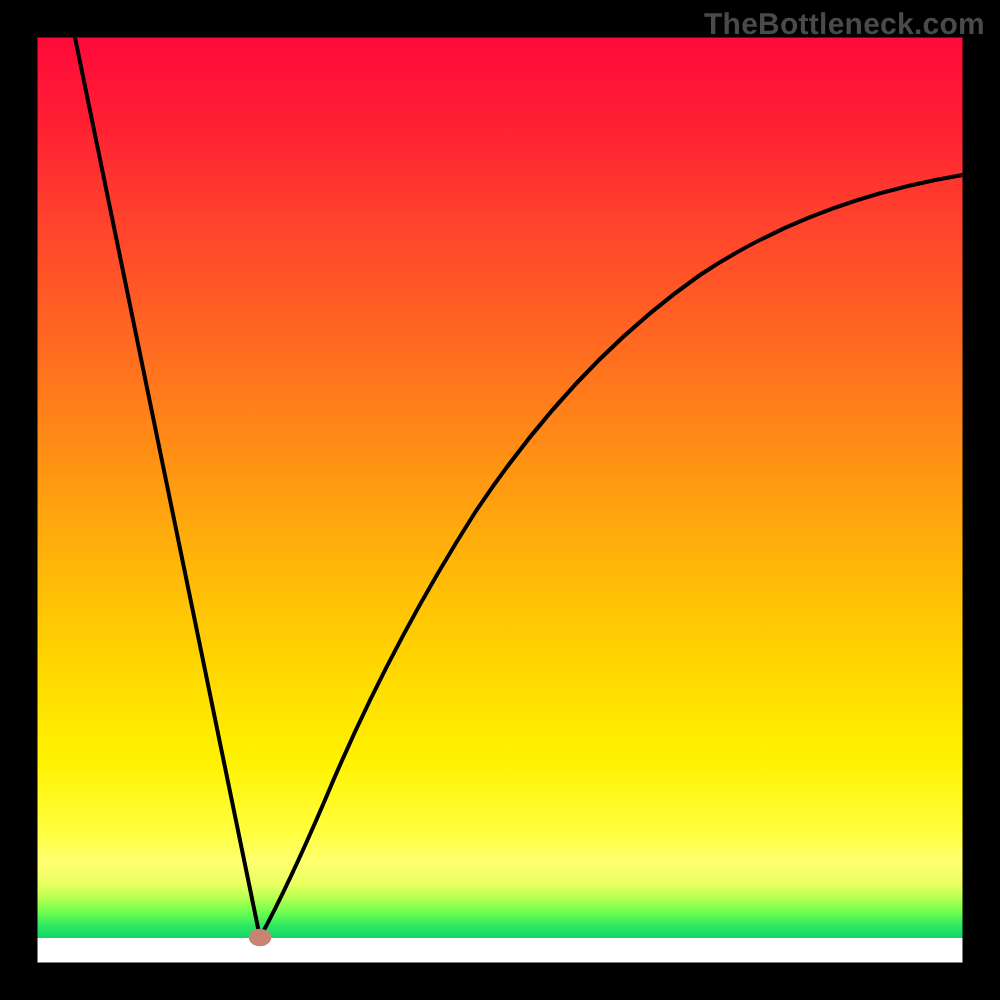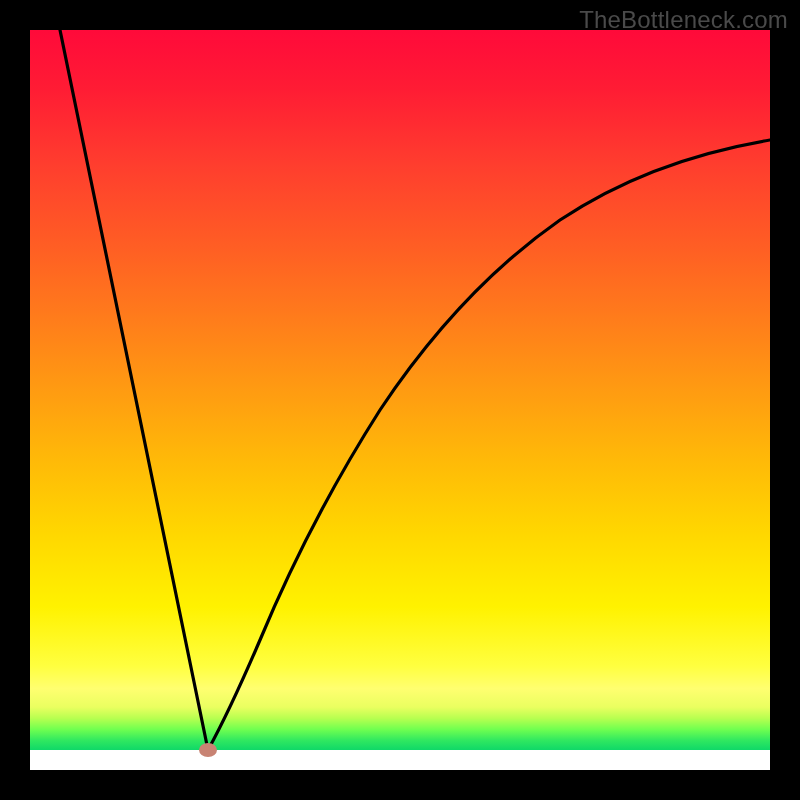--- a/index.html
+++ b/index.html
@@ -45,21 +45,21 @@
       #ffffff 97.31%,
       #ffffff 100%
     );
   }
   .watermark {
     position: absolute;
     top: 6px;
     right: 12px;
     color: #4a4a4a;
     font-size: 24px;
-    font-weight: 400;
+    font-weight: 700;
     letter-spacing: 0.2px;
     user-select: none;
   }
   svg.curve {
     position: absolute;
     left: 0;
     top: 0;
     width: 740px;
     height: 740px;
   }

